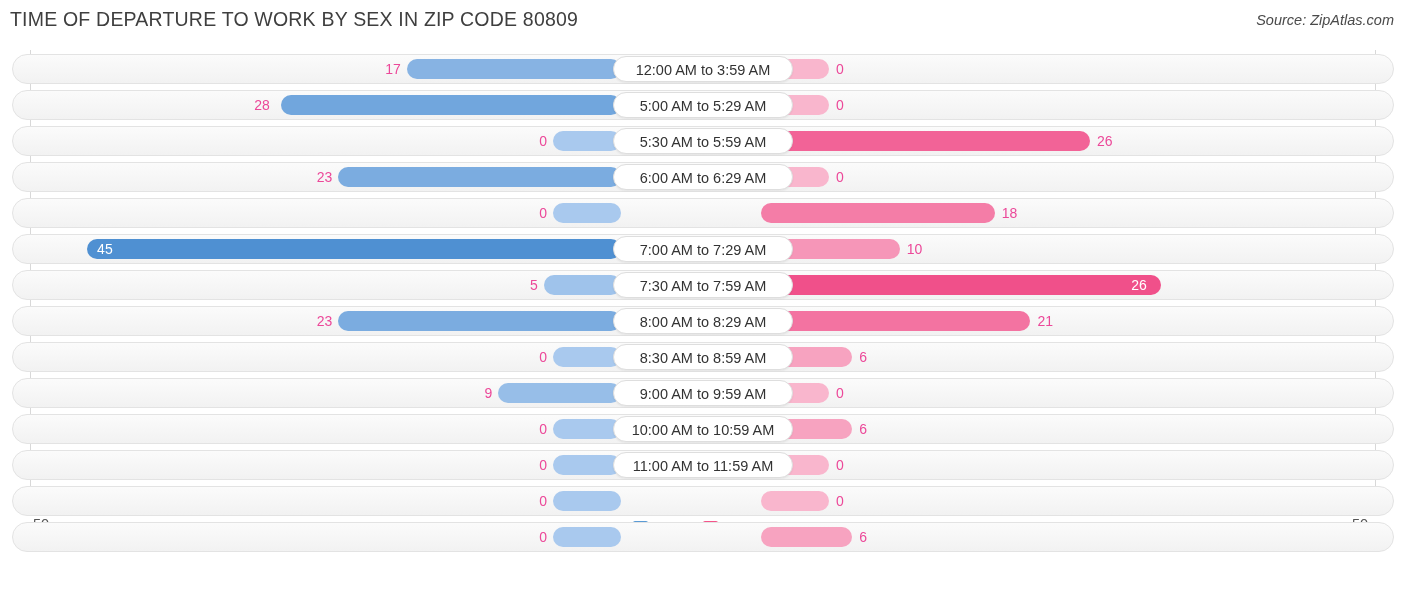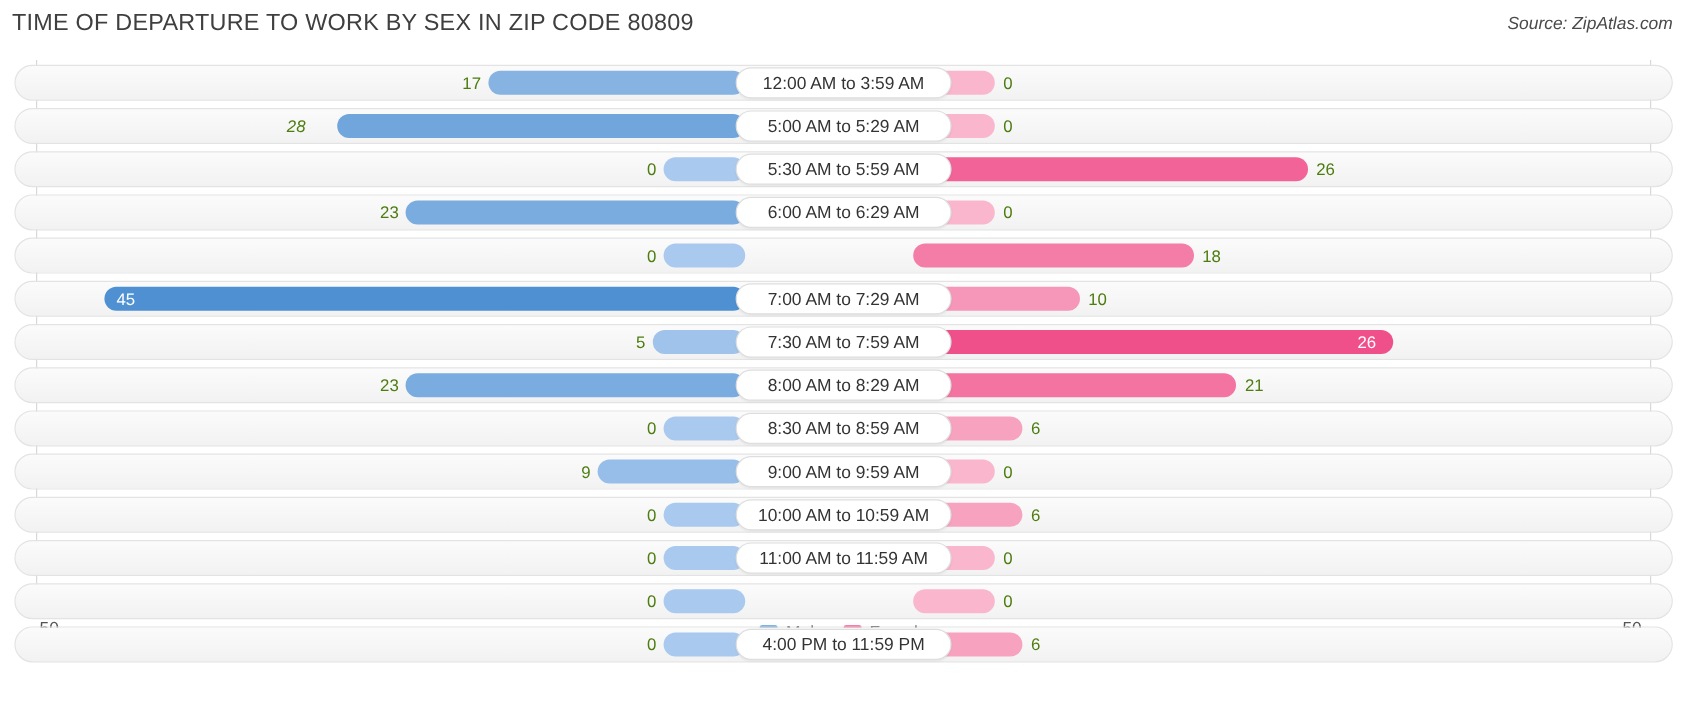--- a/index.html
+++ b/index.html
@@ -34,21 +34,21 @@
 
   .bar{
     position:absolute;top:5px;height:20px;
     border-radius:10px;
   }
   .bar.male{}
   .bar.female{}
 
   .val{
     position:absolute;top:4px;height:22px;line-height:22px;
-    font-size:14px;color:#4d7c0f;white-space:nowrap;
+    font-size:14px;color:#ec4899;white-space:nowrap;
   }
   .val.inside{color:#ffffff;}
 
   .cenpill{
     position:absolute;top:2px;height:26px;line-height:26px;
     left:601px;width:180px;
     background:#ffffff;border:1px solid #dedede;border-radius:13px;
     text-align:center;font-size:14.5px;color:#333;
     box-sizing:border-box;white-space:nowrap;
     box-shadow:0 1px 2px rgba(0,0,0,.06);
@@ -94,21 +94,21 @@
       <div class="track"></div>
       <div class="bar male" style="left: 394.86px; width: 214.14px; background: rgb(135, 179, 227);"></div>
       <div class="val" style="left: 368.86px; width: 20px; text-align: right;">17</div>
       <div class="bar female" style="left: 749px; width: 68px; background: rgb(249, 182, 205);"></div>
       <div class="val" style="left: 824px;">0</div>
       <div class="cenpill">12:00 AM to 3:59 AM</div>
     </div>
     <div class="row" style="top: 40px;">
       <div class="track"></div>
       <div class="bar male" style="left: 269.24px; width: 339.76px; background: rgb(113, 166, 221);"></div>
-      <div class="val" style="left: 227px; width: 20px; text-align: left; font-style: italic;">28</div>
+      <div class="val" style="left: 240px; width: 20px; text-align: center;">28</div>
       <div class="bar female" style="left: 749px; width: 68px; background: rgb(249, 182, 205);"></div>
       <div class="val" style="left: 824px;">0</div>
       <div class="cenpill">5:00 AM to 5:29 AM</div>
     </div>
     <div class="row" style="top: 76px;">
       <div class="track"></div>
       <div class="bar male" style="left: 541px; width: 68px; background: rgb(169, 201, 238);"></div>
       <div class="val" style="left: 515px; width: 20px; text-align: right;">0</div>
       <div class="bar female" style="left: 749px; width: 328.88px; background: rgb(242, 99, 151);"></div>
       <div class="val" style="left: 1084.88px;">26</div>
@@ -191,15 +191,14 @@
       <div class="val" style="left: 515px; width: 20px; text-align: right;">0</div>
       <div class="bar female" style="left: 749px; width: 68px; background: rgb(249, 182, 205);"></div>
       <div class="val" style="left: 824px;">0</div>
     </div>
     <div class="row" style="top: 472px;">
       <div class="track"></div>
       <div class="bar male" style="left: 541px; width: 68px; background: rgb(169, 201, 238);"></div>
       <div class="val" style="left: 515px; width: 20px; text-align: right;">0</div>
       <div class="bar female" style="left: 749px; width: 91.28px; background: rgb(247, 163, 192);"></div>
       <div class="val" style="left: 847.28px;">6</div>
-      <div class="cenpill">4:00 PM to 11:59 PM</div>
     </div>
   </div>
 
 </body></html>

